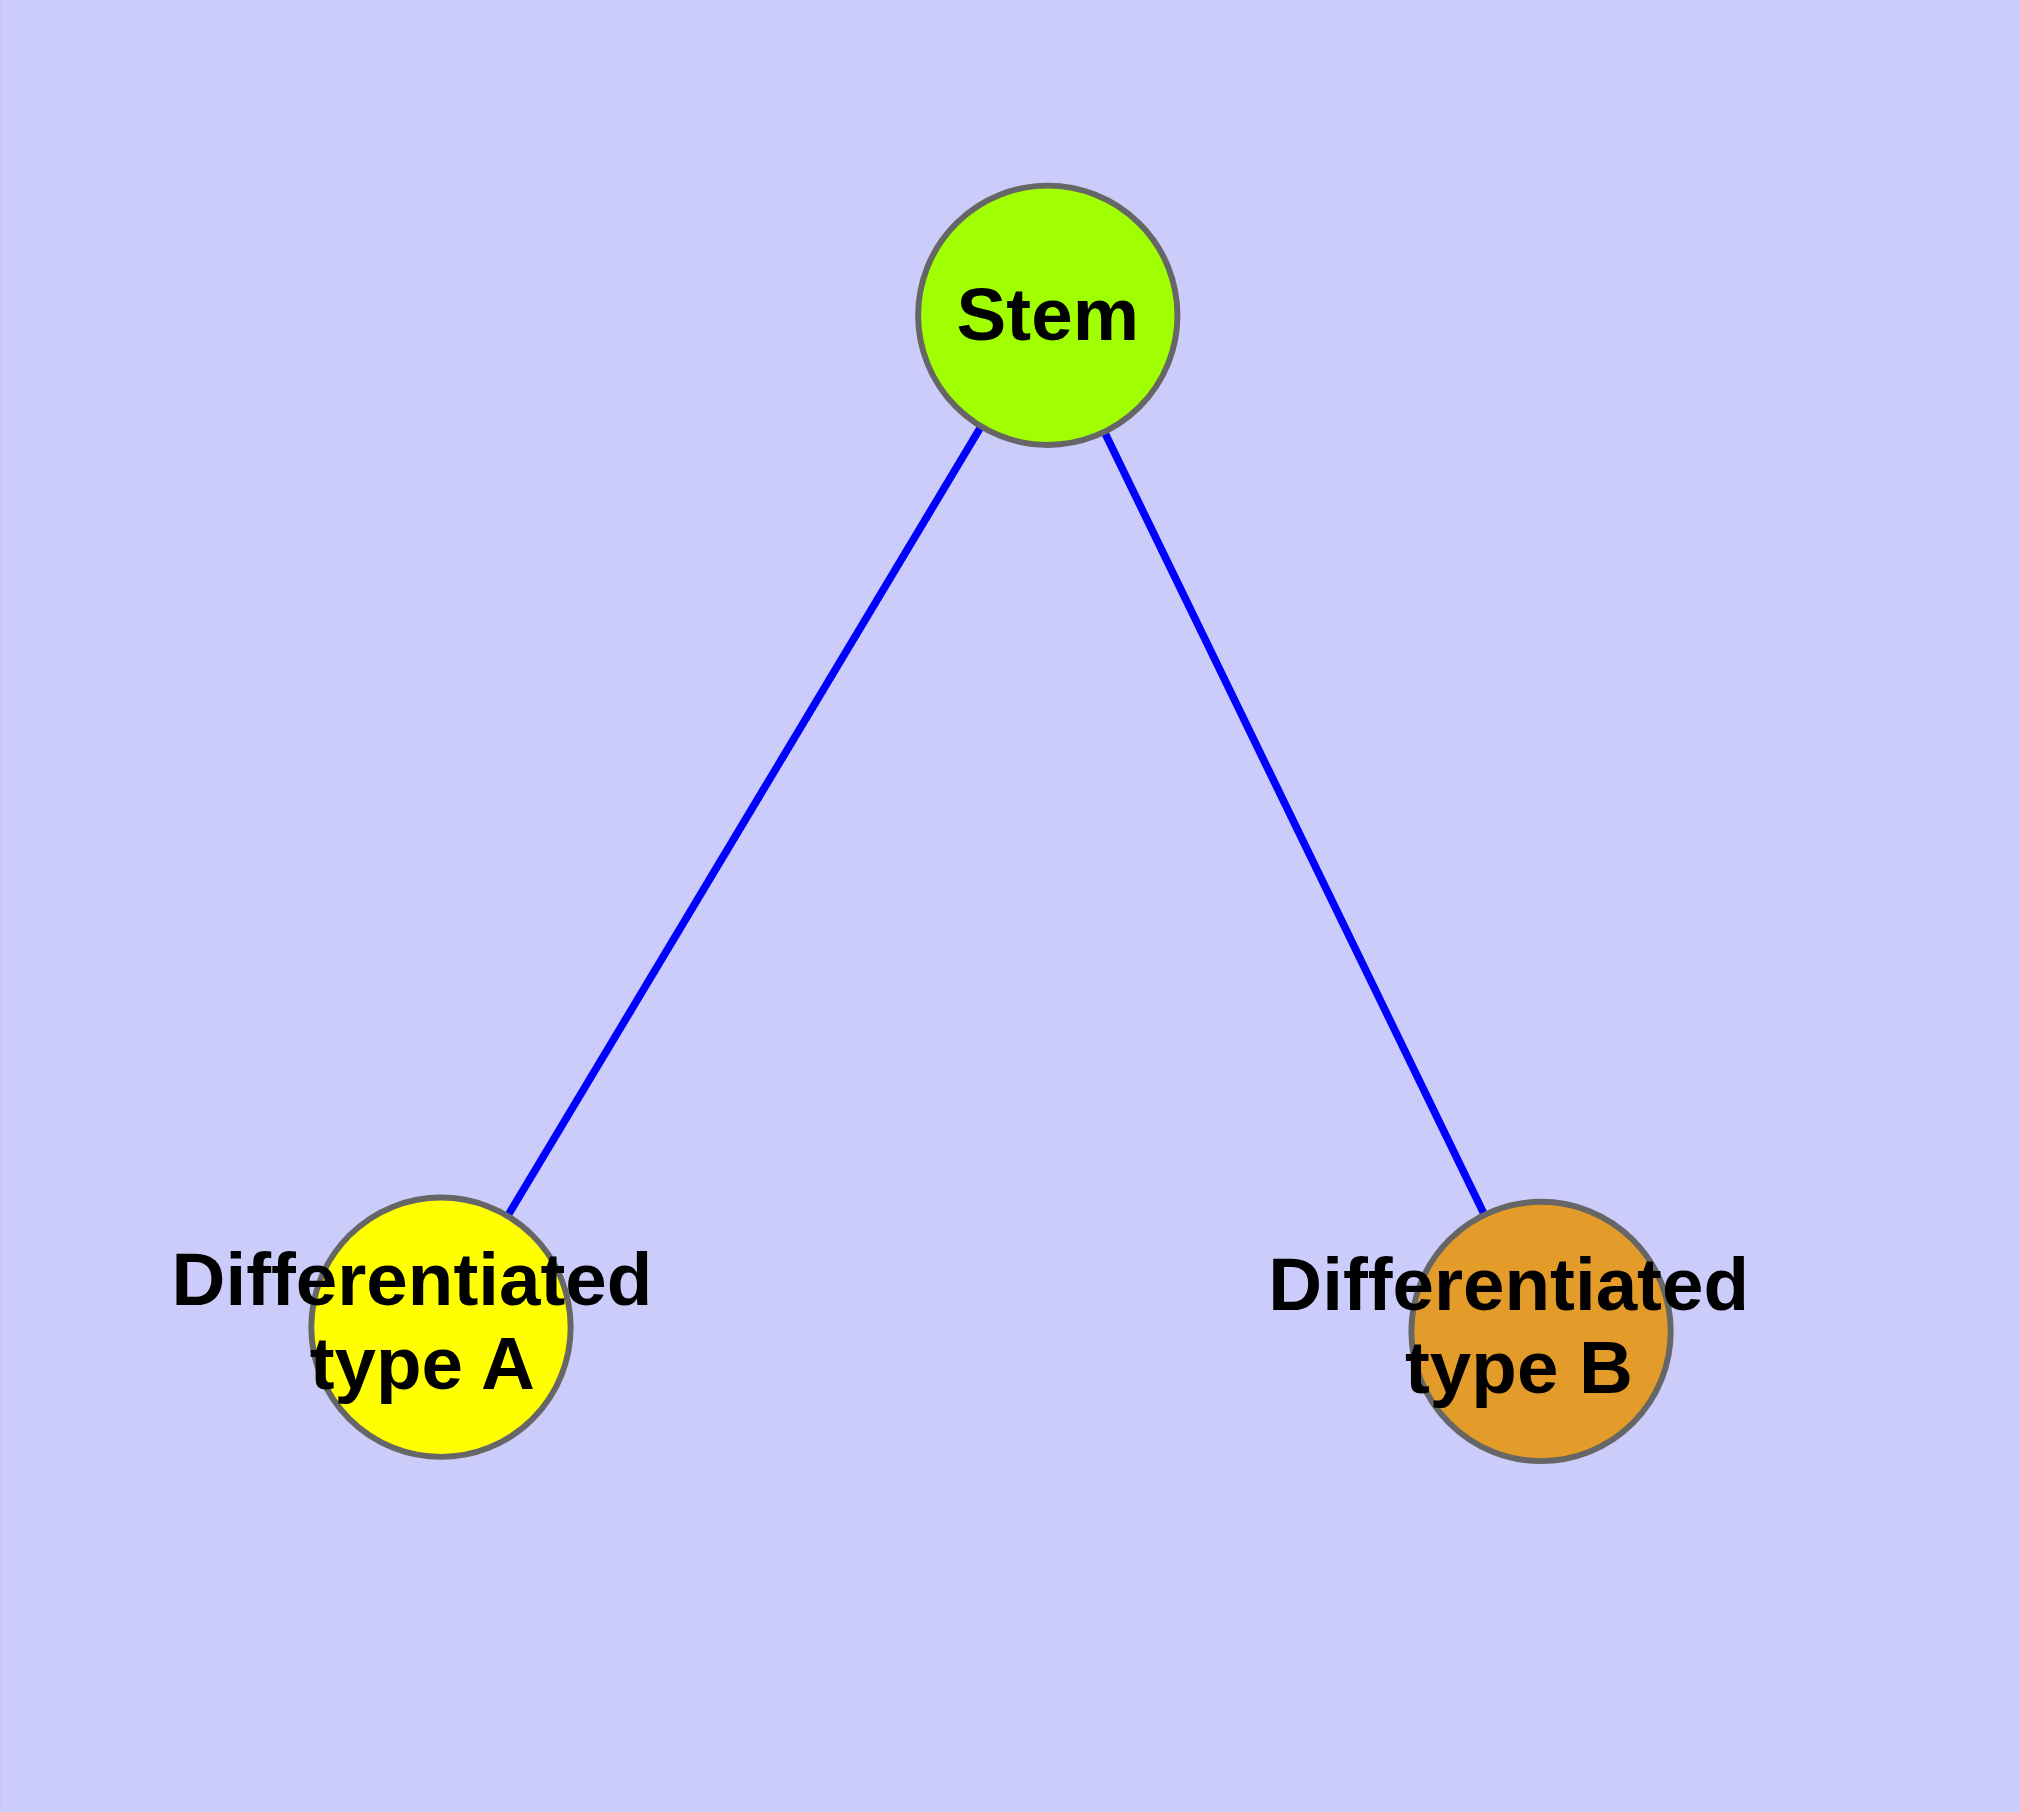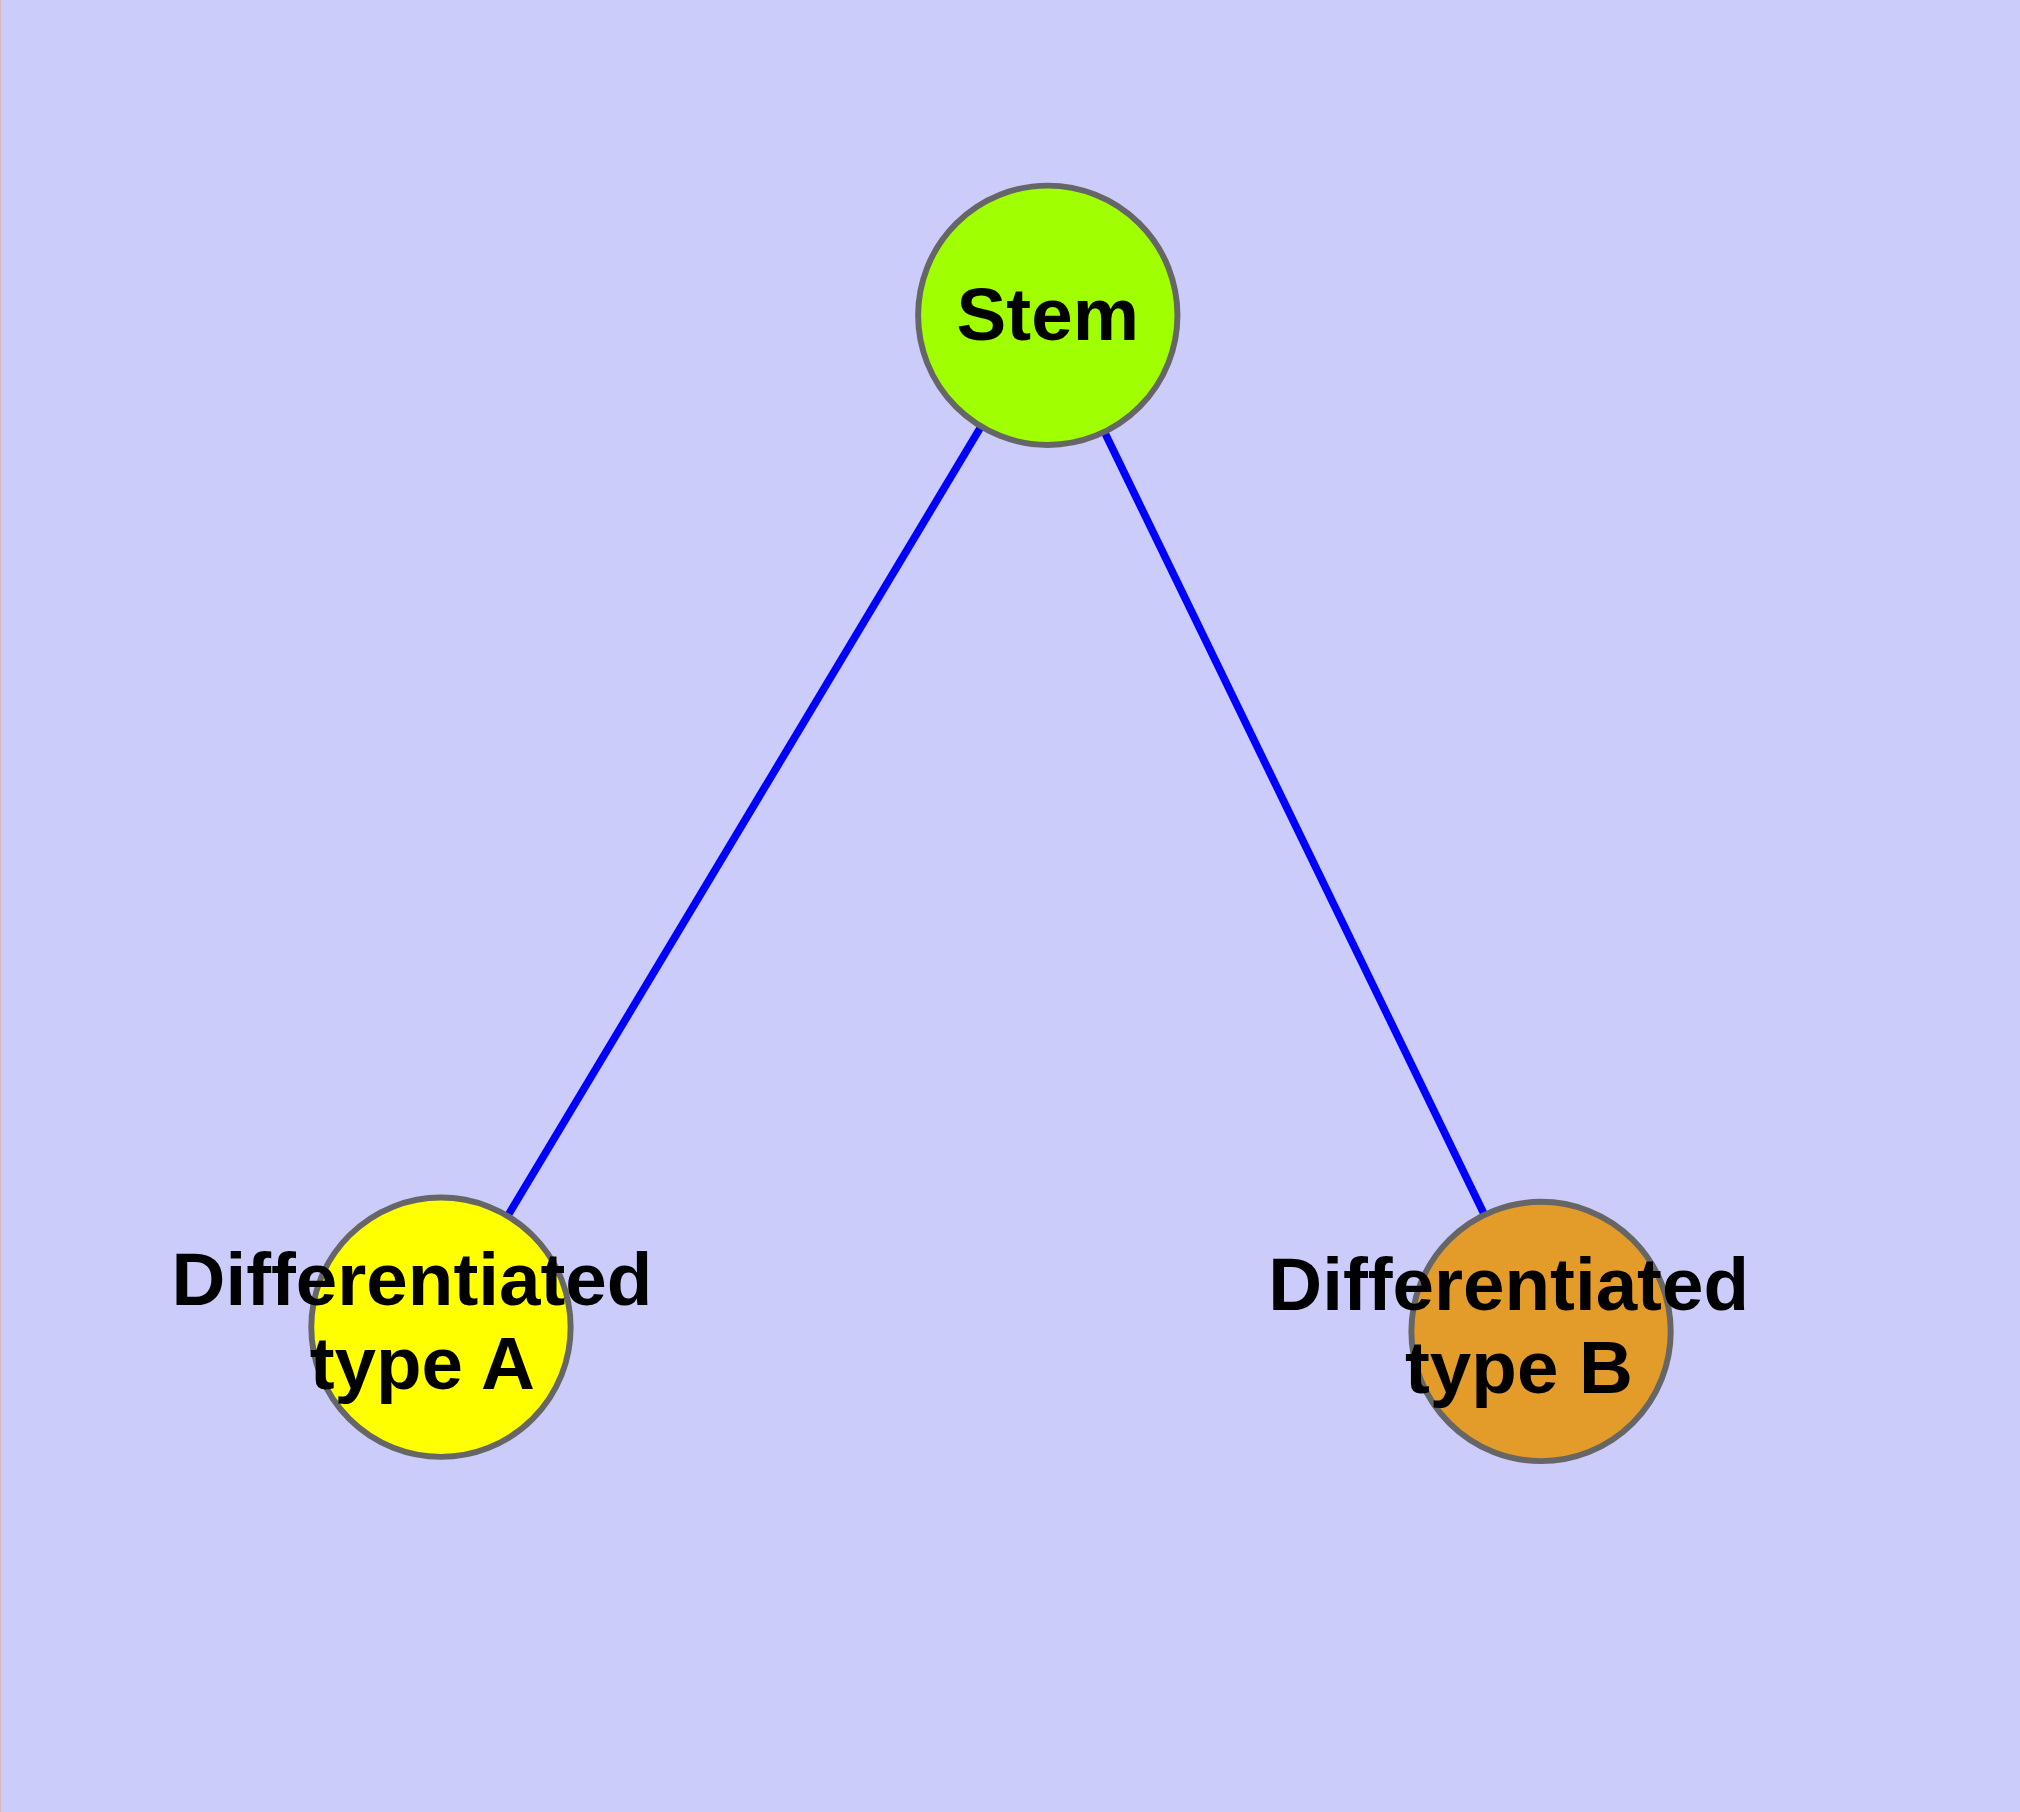--- a/index.html
+++ b/index.html
@@ -40,21 +40,21 @@
   .graph-edge {
     stroke: #0000ff;
     stroke-width: 9;
     stroke-linecap: butt;
     fill: none;
   }
 </style>
 </head>
 <body>
 
-<div id="canvas-wrap" style="width: 2021px; height: 1812px; background: #f97316;">
+<div id="canvas-wrap" style="width: 2021px; height: 1812px; background: #fca5a5;">
   <svg id="graph-svg" viewBox="0 0 2384 2138" xmlns="http://www.w3.org/2000/svg" style="width: 2021px; height: 1812px;">
 
     <rect x="0" y="0" width="2384" height="2138" fill="#ccccfa"></rect>
 
     <g>
       <line class="graph-edge" x1="1236" y1="372" x2="520" y2="1566" stroke="#0000ff" stroke-width="9"></line>
       <line class="graph-edge" x1="1236" y1="372" x2="1818" y2="1571" stroke="#0000ff" stroke-width="9"></line>
     </g>
 
     <g>

